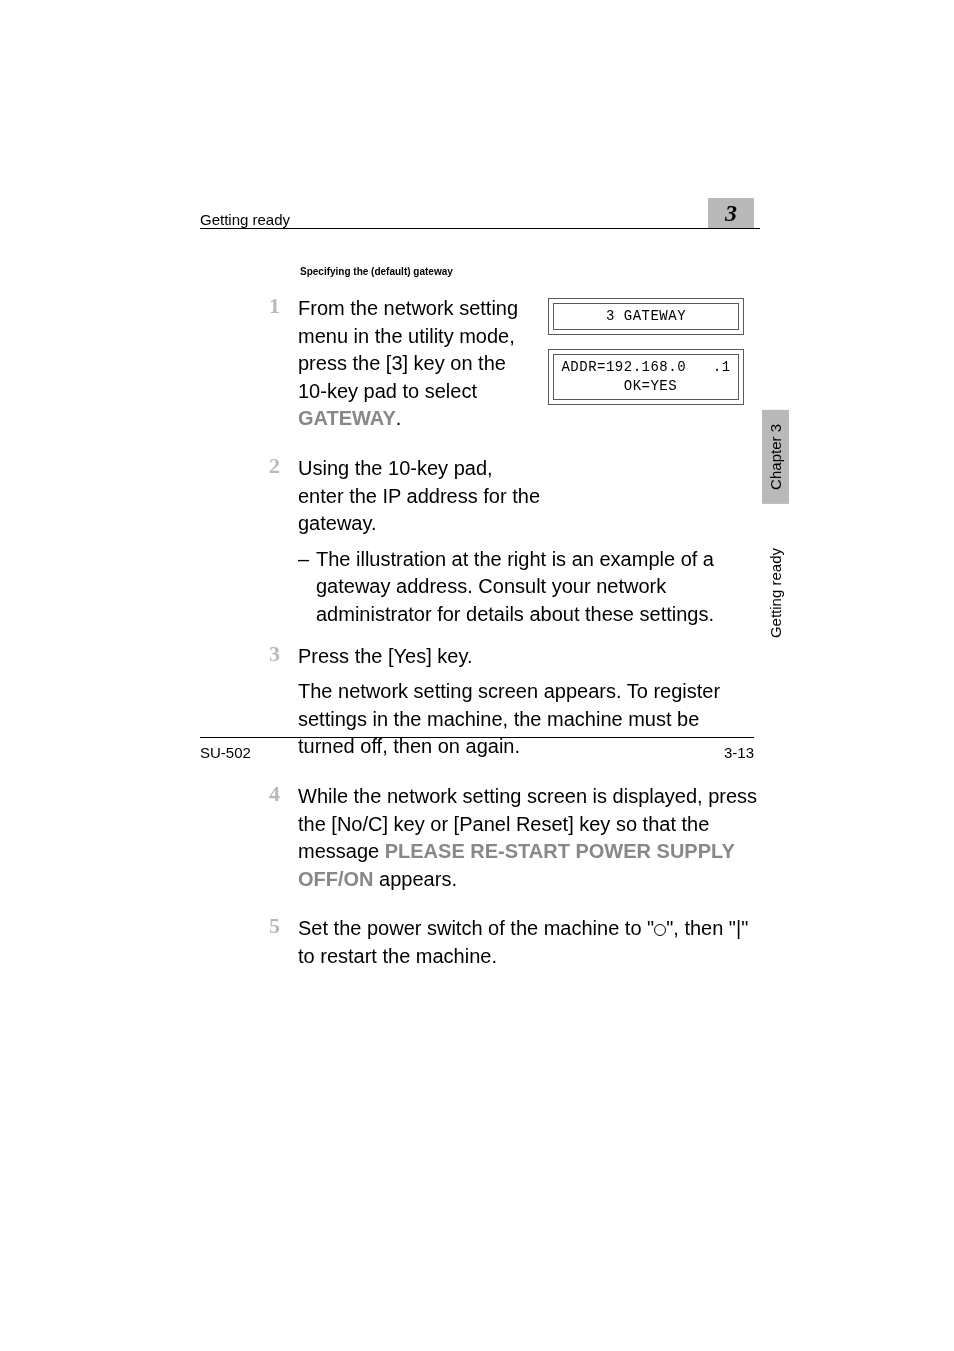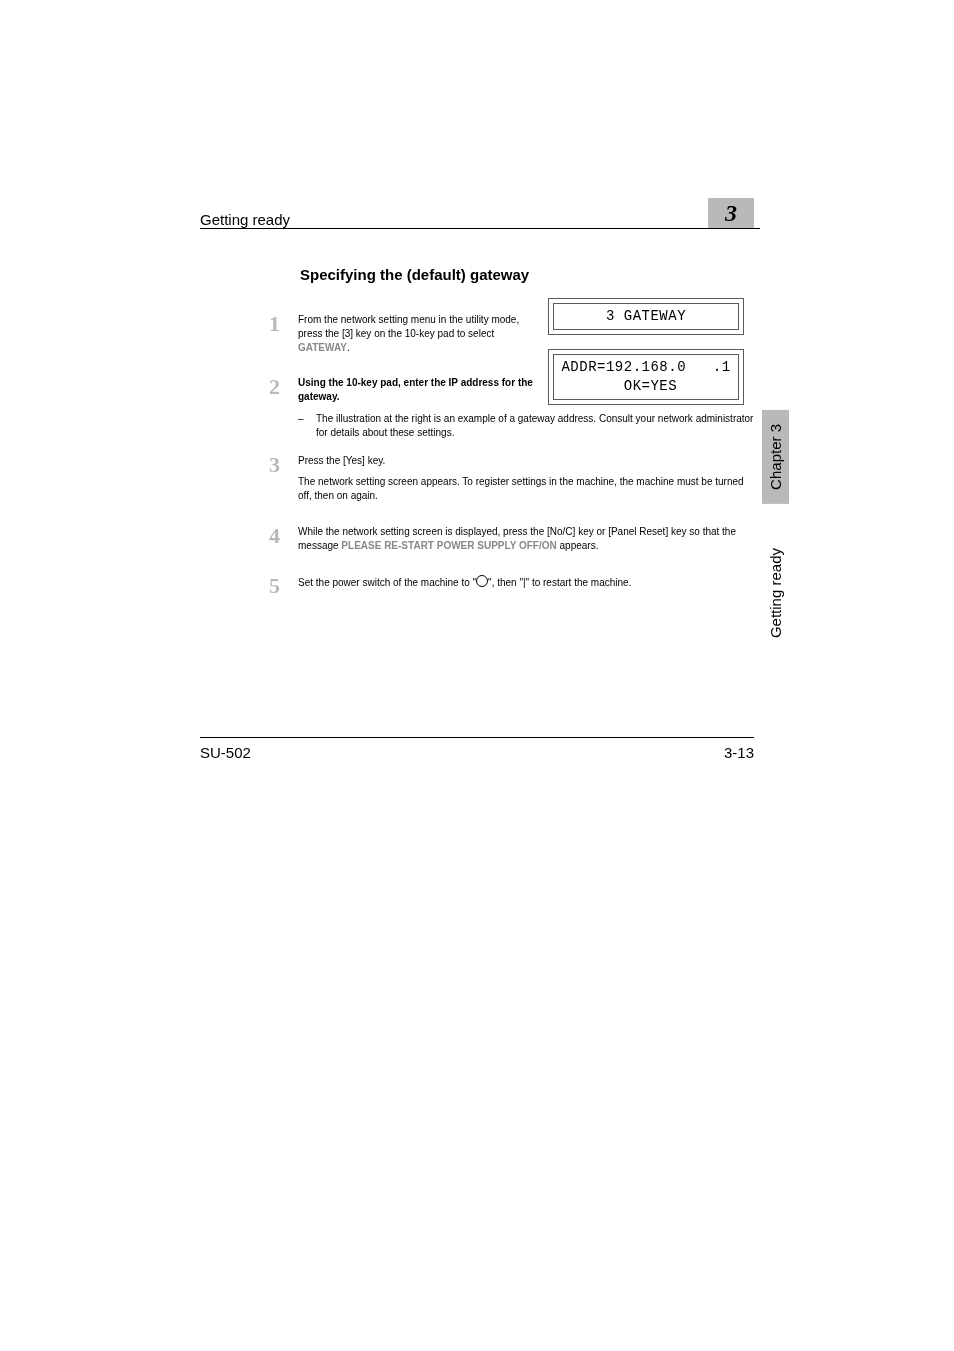--- a/index.html
+++ b/index.html
@@ -53,24 +53,24 @@
     height: 1px;
     background: #000;
   }
   .content {
     position: absolute;
     top: 260px;
     left: 200px;
     width: 560px;
   }
   .section-title {
-    font-size: 15px;
+    font-size: 10px;
     font-weight: bold;
     margin-left: 100px;
-    margin-bottom: 30px;
+    margin-bottom: 18px;
     margin-top: 6px;
   }
   .step {
     display: flex;
     align-items: flex-start;
     margin-bottom: 14px;
   }
   .step-num {
     width: 40px;
     font-family: Georgia, 'Times New Roman', serif;
@@ -78,21 +78,21 @@
     font-weight: bold;
     color: #b9b9b9;
     text-align: right;
     padding-right: 18px;
     line-height: 1;
     padding-top: 0;
     margin-left: 40px;
   }
   .step-body {
     flex: 1;
-    font-size: 10px;
+    font-size: 20px;
     line-height: 1.38;
     padding-right: 0;
   }
   .step-body p {
     margin: 0 0 8px 0;
   }
   .gray-text {
     color: #888888;
     font-weight: bold;
   }
@@ -190,21 +190,21 @@
       <div class="step-body" style="padding-right:220px;">
         <p>
           <span>From the network setting menu in the utility mode, press the [3] key on the 10-key pad to select </span><span class="gray-text">GATEWAY</span><span>.</span>
         </p>
       </div>
     </div>
 
     <div class="step">
       <div class="step-num">2</div>
       <div class="step-body">
-        <p style="padding-right:220px;font-weight:bold;">
+        <p style="padding-right:220px;">
           <span>Using the 10-key pad, enter the IP address for the gateway.</span>
         </p>
         <div class="sub-dash">
           <div class="dash">–</div>
           <div class="dash-text">
             <span>The illustration at the right is an example of a gateway address. Consult your network administrator for details about these settings.</span>
           </div>
         </div>
       </div>
     </div>

